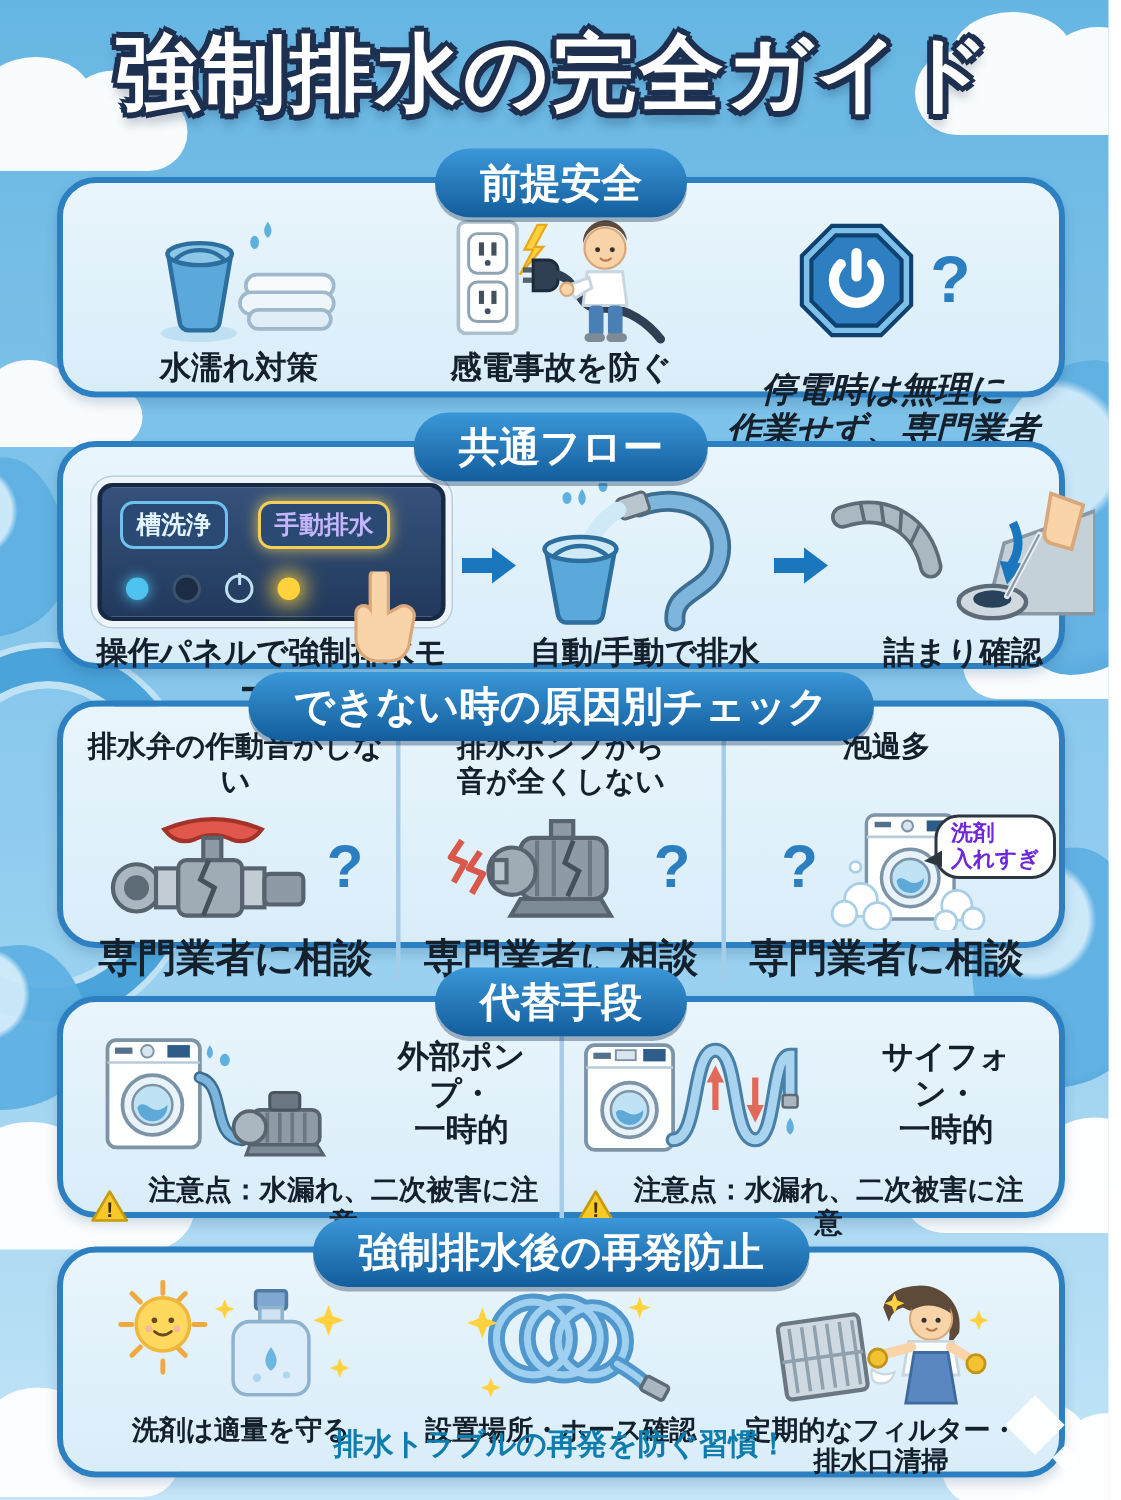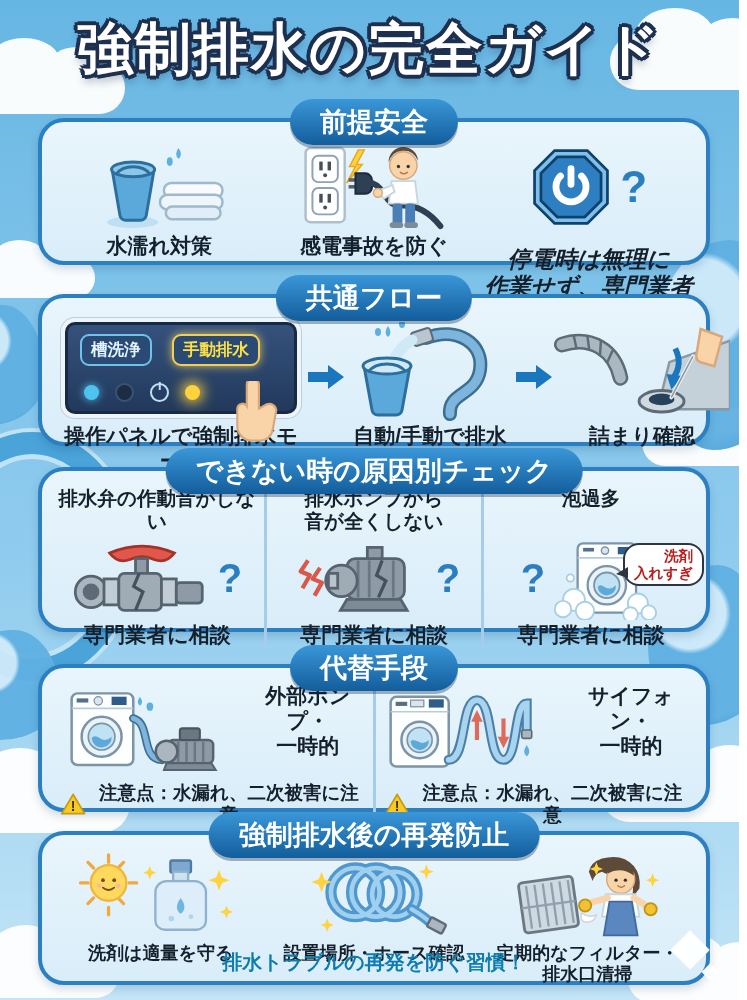--- a/index.html
+++ b/index.html
@@ -40,45 +40,45 @@
   
   #card-flow .row{padding:24px 14px 0;align-items:flex-start;justify-content:space-between;}
   .f-step{display:flex;flex-direction:column;align-items:center;}
   .f-illus{height:100px;display:flex;align-items:flex-start;justify-content:center;position:relative;}
   .f-label{font-size:21px;margin-top:2px;}
   .f-arrow{margin-top:42px;flex:0 0 auto;}
   .panel-body{position:relative;width:226px;height:86px;border-radius:10px;border:3px solid #162a46;
     background:linear-gradient(180deg,#35527c,#22395c);box-shadow:0 0 0 4px #eef5fa,0 0 0 5px #b9cfdd;}
   .pbtn{position:absolute;top:9px;font-size:16.5px;font-weight:700;padding:3px 9px;border-radius:9px;background:#2a4a74;}
   .pbtn-blue{left:12px;border:2.5px solid #6fc2ee;color:#e2f4ff;}
-  .pbtn-yellow{left:104px;border:2.5px solid #f2cf5a;color:#fde047;box-shadow:0 0 10px rgba(242,207,90,.85);}
+  .pbtn-yellow{left:104px;border:2.5px solid #f2cf5a;color:#c4b5fd;box-shadow:0 0 10px rgba(242,207,90,.85);}
   .pleds{position:absolute;left:16px;bottom:9px;display:flex;gap:16px;align-items:center;}
   .led{width:15px;height:15px;border-radius:50%;}
   .led-blue{background:#4fc3f0;box-shadow:0 0 9px #4fc3f0;}
   .led-dark{background:#1b2c44;border:2px solid #3a546f;}
   .led-power{background:transparent;border:2.5px solid #bfe0f2;position:relative;}
   .led-power::after{content:"";position:absolute;left:50%;top:-3px;width:2.5px;height:8px;background:#bfe0f2;transform:translateX(-50%);}
   .led-yellow{background:#ffd23e;box-shadow:0 0 14px 3px #ffd23e;}
   .finger{position:absolute;right:16px;bottom:-34px;}
   
   #card-causes .row{padding:16px 8px 0;}
   .c-col{flex:1;display:flex;flex-direction:column;align-items:center;padding:0 6px;}
   .c-col + .c-col{border-left:3px solid #a5cde9;}
   .c-symptom{font-size:19.5px;min-height:48px;display:flex;align-items:flex-start;justify-content:center;}
   .c-illus{height:86px;display:flex;align-items:center;justify-content:center;position:relative;}
-  .c-action{font-size:21px;margin-top:2px;}
+  .c-action{font-size:26px;margin-top:2px;}
   .bubble{position:absolute;right:-12px;top:8px;background:#fff;border:2.5px solid #2d3640;border-radius:16px;
-    padding:3px 9px;font-size:14.5px;font-weight:700;color:#b91c1c;text-align:right;line-height:1.15;}
+    padding:3px 9px;font-size:14.5px;font-weight:700;color:#6d28d9;text-align:left;line-height:1.15;}
   .bubble::after{content:"";position:absolute;left:-9px;bottom:6px;width:0;height:0;
     border-top:7px solid transparent;border-bottom:4px solid transparent;border-right:12px solid #2d3640;}
   
   #card-alts .row{padding:16px 10px 0;}
   .a-half{flex:1;display:flex;flex-direction:column;padding:0 8px;}
   .a-half + .a-half{border-left:3px solid #a5cde9;}
-  .a-top{display:flex;align-items:flex-start;justify-content:center;gap:16px;}
+  .a-top{display:flex;align-items:center;justify-content:center;gap:16px;}
   .a-label{font-size:21px;}
   .a-warn{display:flex;align-items:center;justify-content:center;gap:7px;margin-top:6px;}
   .a-warn .lbl{font-size:18.5px;}
   
   #card-prevent .row{padding:18px 12px 0;}
   .p-item{flex:1;display:flex;flex-direction:column;align-items:center;}
   .p-illus{height:88px;display:flex;align-items:center;justify-content:center;}
   .p-label{font-size:18px;margin-top:2px;}
   .caption{position:absolute;bottom:5px;left:0;width:100%;text-align:center;
     font-size:20px;font-weight:800;color:#0e7dad;font-family:Liberation Serif, serif;}

